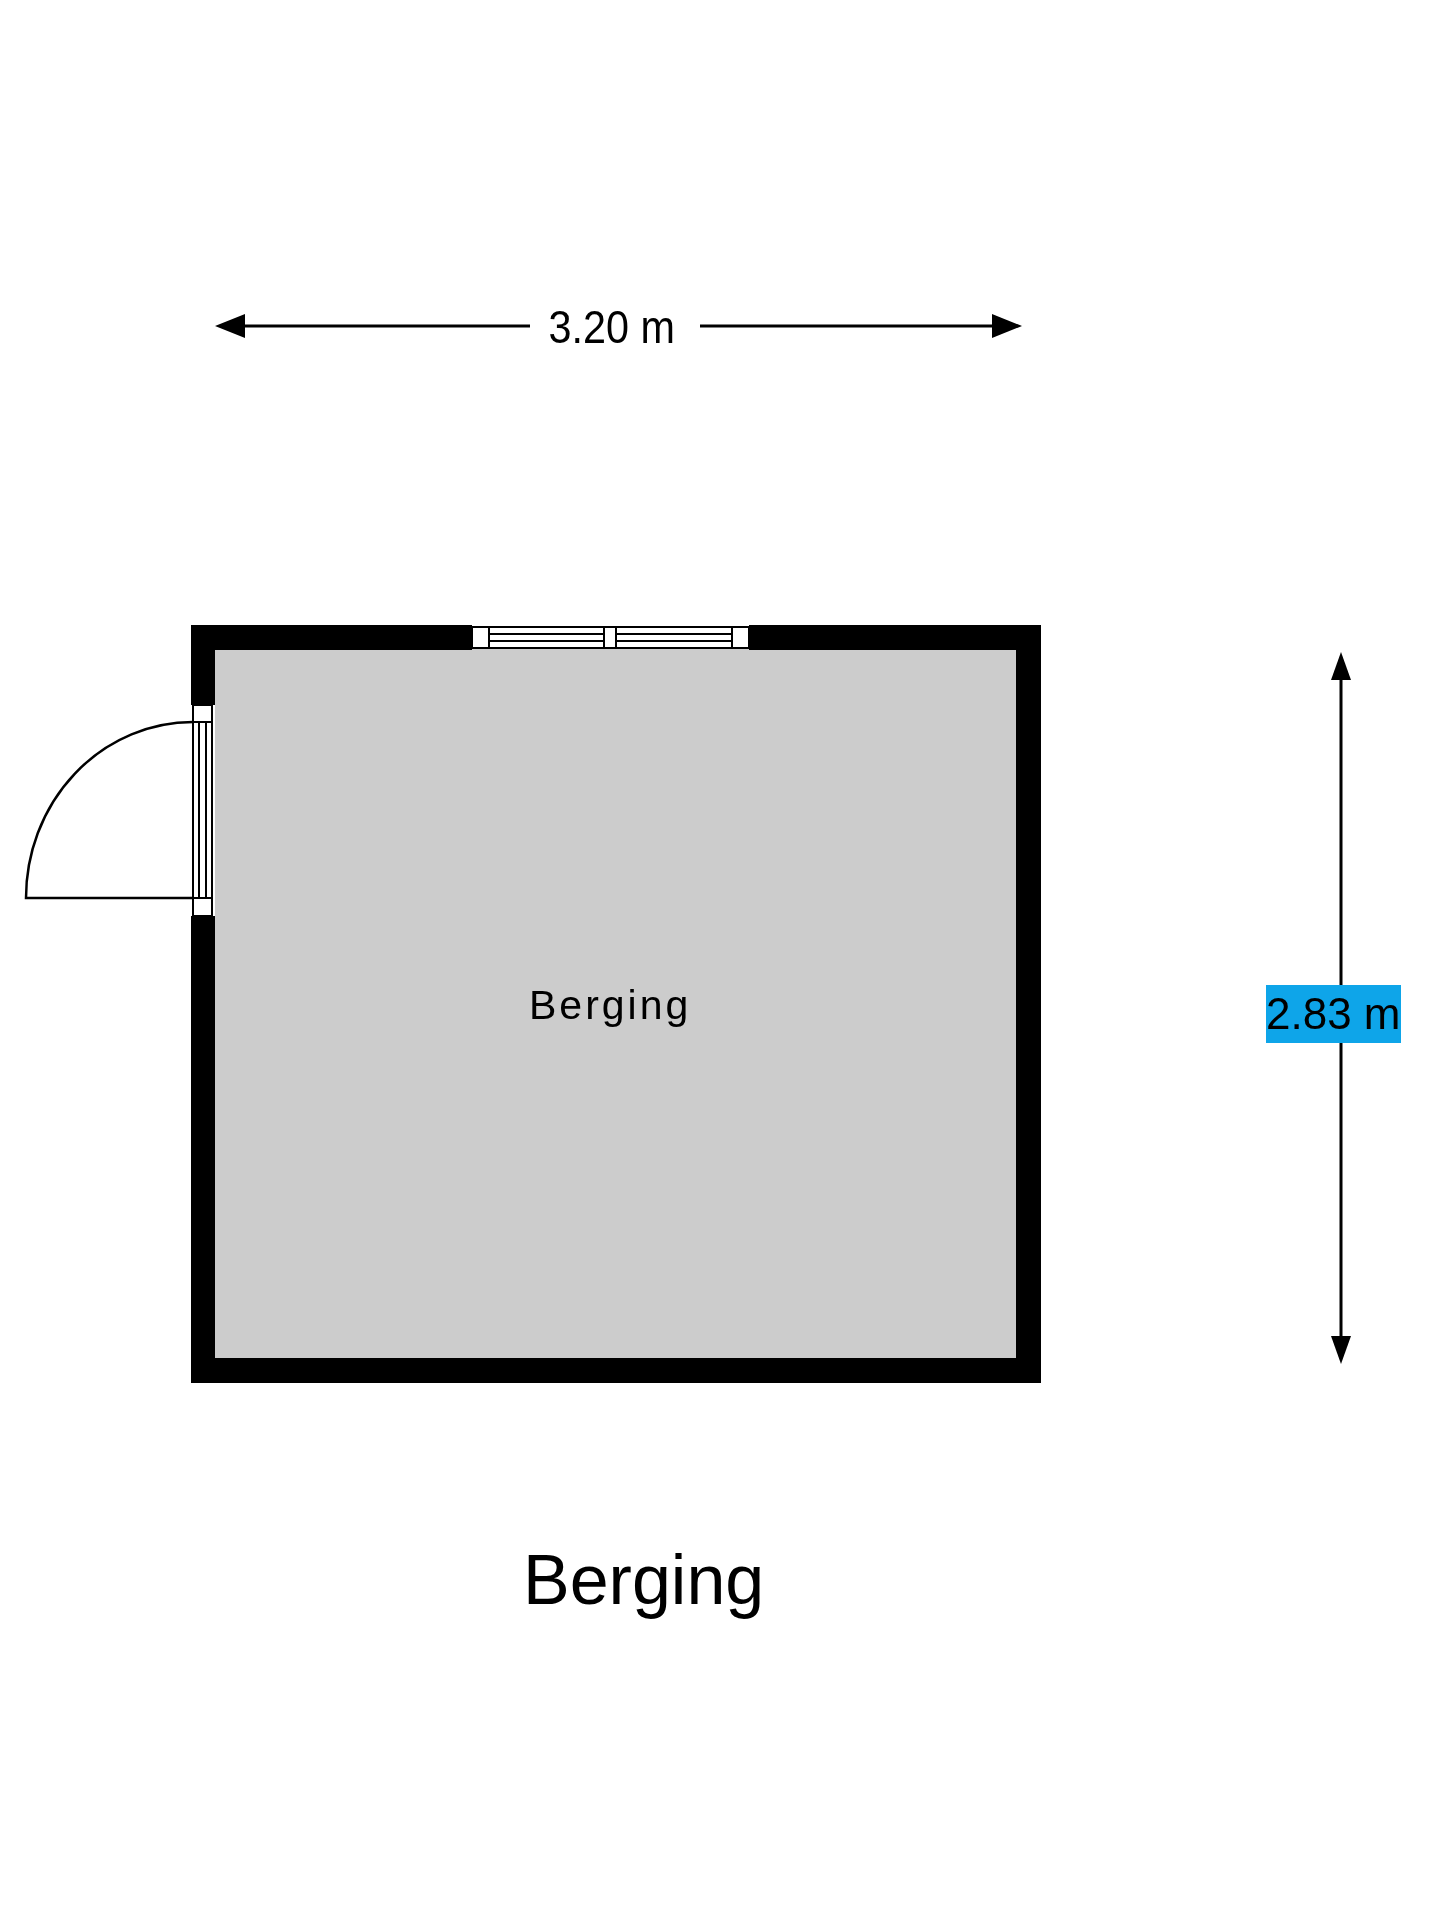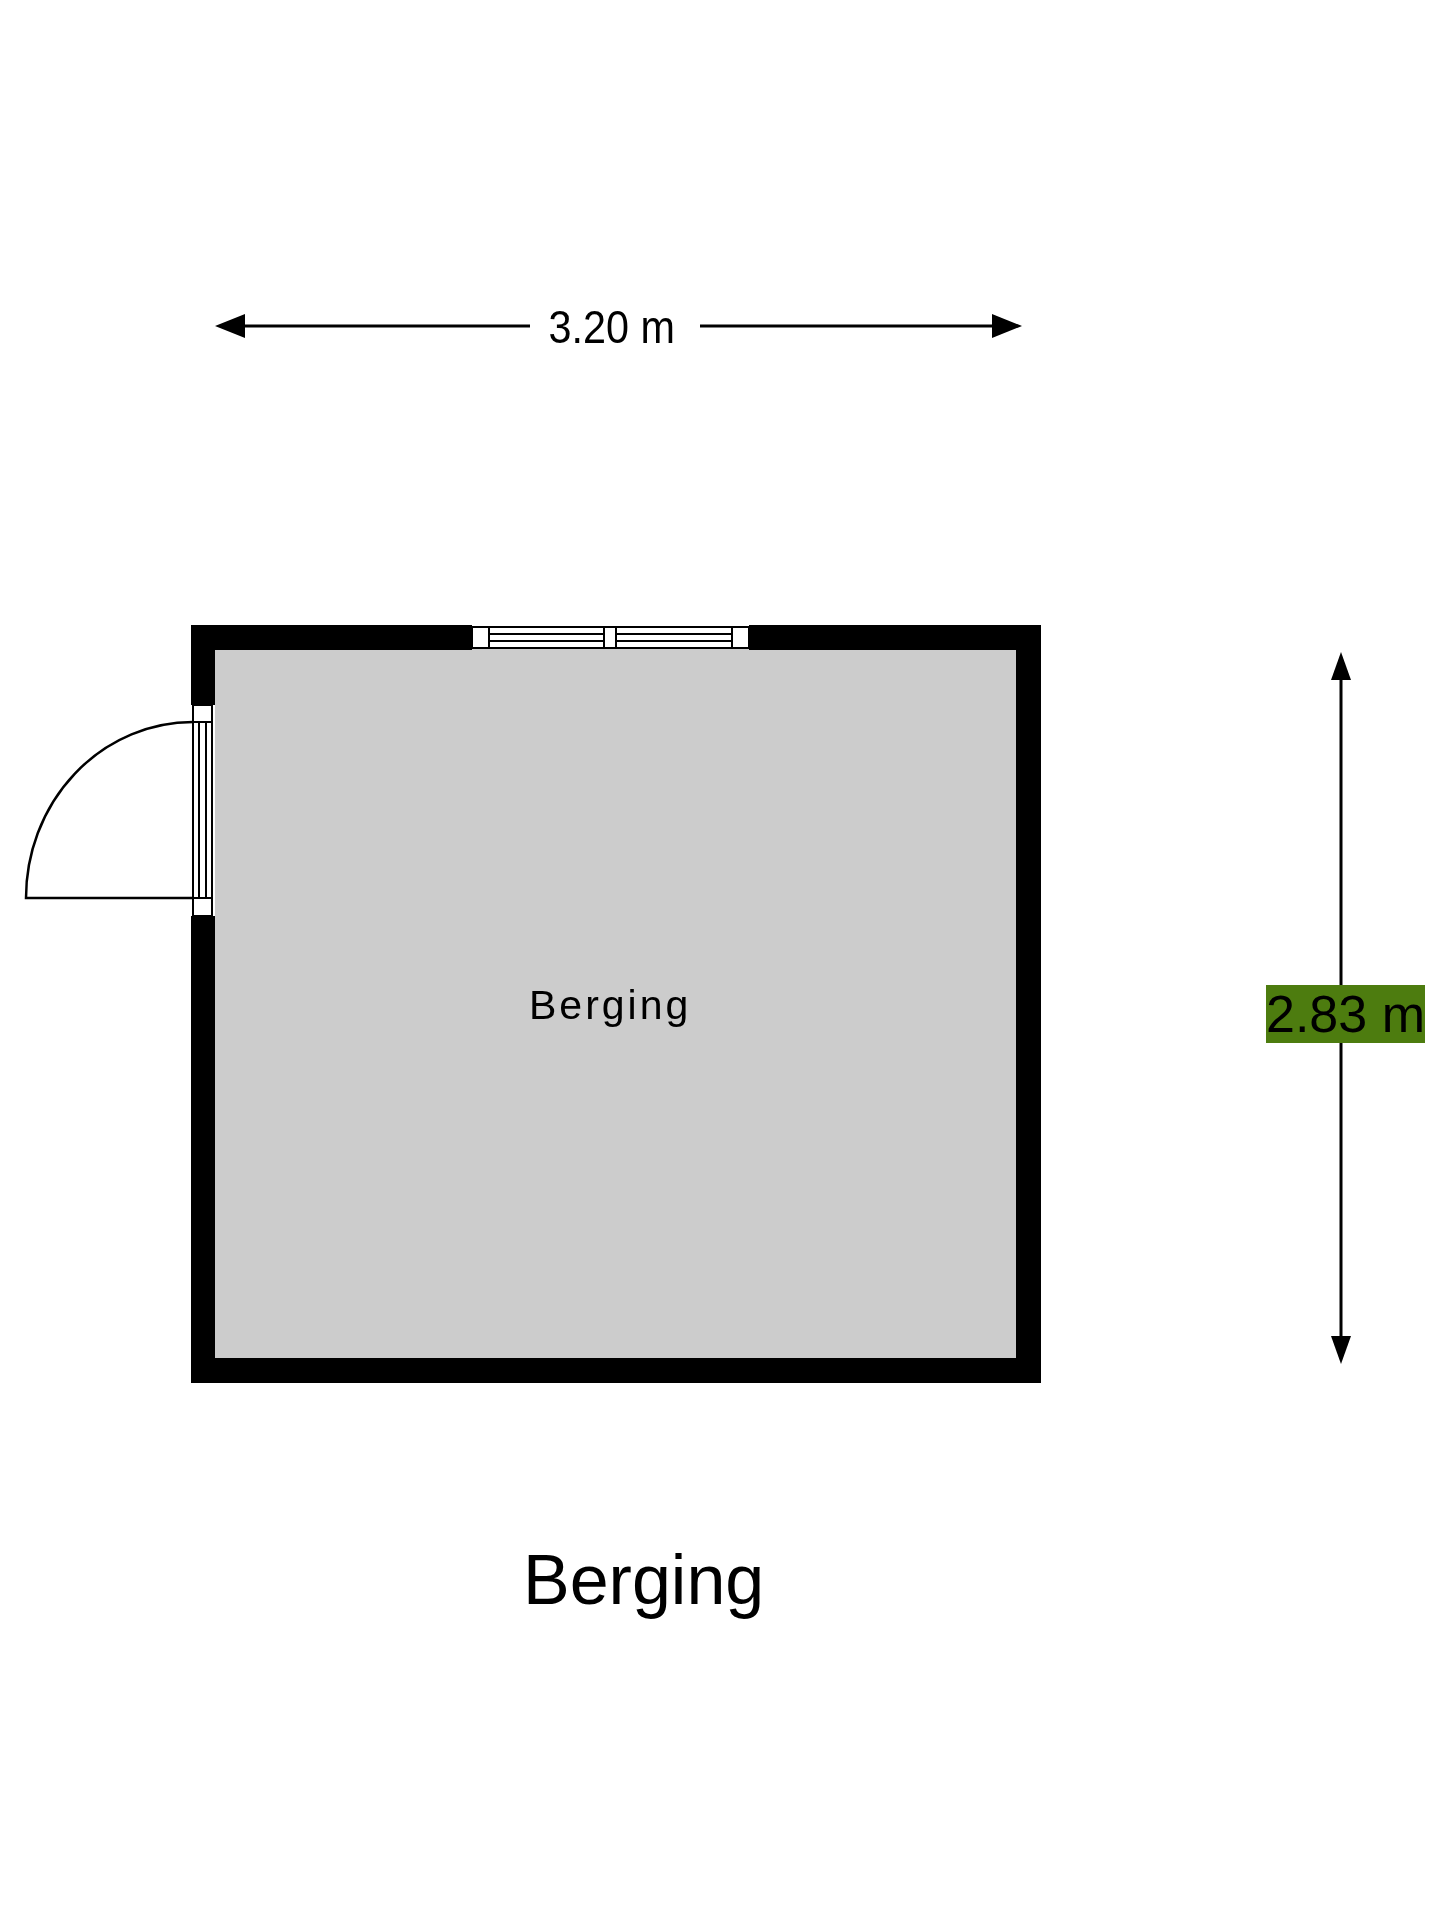--- a/index.html
+++ b/index.html
@@ -1,20 +1,20 @@
 <!DOCTYPE html>
 <html><head>
 <meta charset="utf-8">
 <style>
   html, body { margin:0; padding:0; background:#ffffff; }
   body { width:1440px; height:1920px; position:relative; overflow:hidden; font-family:"Liberation Sans", sans-serif; }
   svg { position:absolute; left:0; top:0; }
   .lbl { position:absolute; color:#000; white-space:nowrap; font-family:"Liberation Sans", sans-serif; }
   #dim-w { left:526px; top:303px; font-size:47px; line-height:47px; background:#fff; padding:0 14px; transform:scaleX(0.88); transform-origin:center; }
-  #dim-h { left:1266px; top:985px; font-size:52px; line-height:50px; background:#4d7c0f; padding:4px 0; }
+  #dim-h { left:1266px; top:985px; font-size:44px; line-height:50px; background:#0ea5e9; padding:4px 0; }
   #room-label { left:529px; top:983px; font-size:41px; line-height:44px; letter-spacing:3px; }
   #plan-title { left:523px; top:1540px; font-size:70px; line-height:80px; }
 </style>
 </head>
 <body>
 
 <svg width="1440" height="1920" viewBox="0 0 1440 1920">
   <defs>
     <marker id="arr" markerWidth="10" markerHeight="10" refX="9" refY="5" orient="auto" markerUnits="userSpaceOnUse">
       <path d="M0,0 L10,5 L0,10 z" fill="#000"></path>

